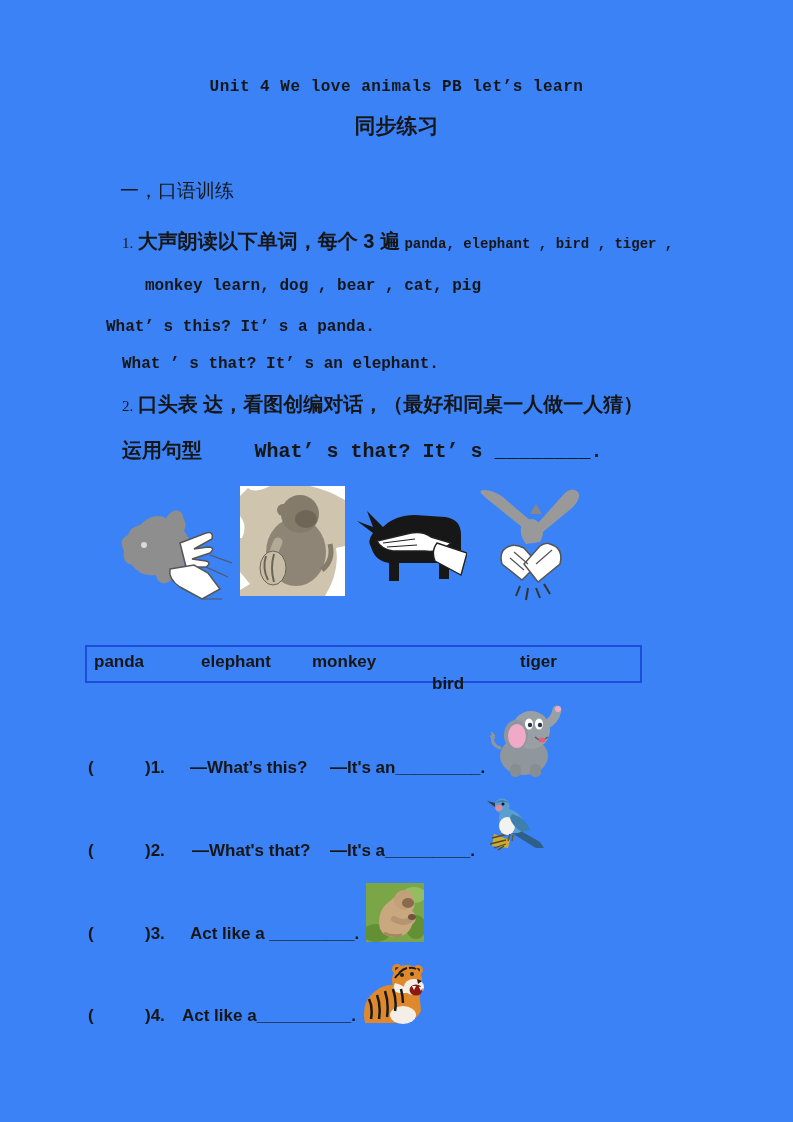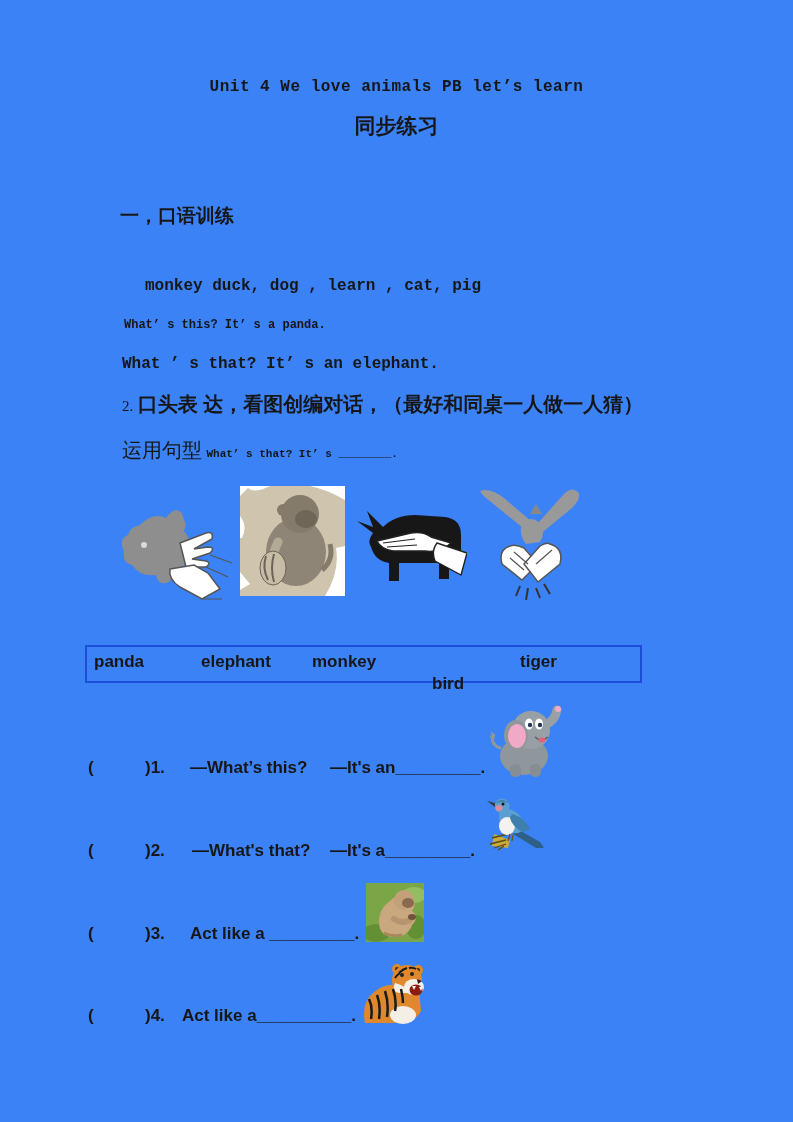--- a/index.html
+++ b/index.html
@@ -5,53 +5,58 @@
   html,body { margin:0; padding:0; background:#ffffff; }
   .page {
     position:relative; width:793px; height:1122px; background:#3b82f6;
     font-family:"Liberation Sans", sans-serif; color:#161616; overflow:hidden;
   }
   .abs { position:absolute; }
   .mono { font-family:"Liberation Mono","DejaVu Sans Mono",monospace; }
   .serifnum { font-family:"Liberation Serif","DejaVu Serif",serif; font-size:15px; }
   .title-en { left:0; right:0; top:78px; text-align:center; font-size:16px; font-weight:600; letter-spacing:0.5px; }
   .title-cn { left:0; right:0; top:112px; text-align:center; font-size:21px; font-weight:bold; }
-  .h1 { left:120px; top:203px; font-size:19px; font-weight:bold;text-align:right; }
+  .h1 { left:120px; top:178px; font-size:19px; font-weight:normal;text-align:right; }
   .item1 { left:122px; top:228px; white-space:nowrap; }
   .item1 .cn { font-size:20px; font-weight:bold; }
   .item1 .words { font-size:14px; font-weight:600; }
   .wordline2 { left:145px; top:277px; font-size:16px; font-weight:600; }
-  .dlg1 { left:124px; top:318px; font-size:12px; font-weight:600; }
+  .dlg1 { left:106px; top:318px; font-size:16px; font-weight:600; }
   .dlg2 { left:122px; top:355px; font-size:16px; font-weight:600; }
   .item2 { left:122px; top:391px; white-space:nowrap; }
   .item2 .cn { font-size:20px; font-weight:bold; }
   .pattern { left:122px; top:437px; white-space:nowrap; }
-  .pattern .lbl { font-size:20px; font-weight:normal; }
-  .pattern .en { font-size:11px; font-weight:600; }
+  .pattern .lbl { font-size:20px; font-weight:bold; }
+  .pattern .en { font-size:20px; font-weight:600;margin-left:48px; }
   .h2 { left:92px; top:611px; font-size:19px; font-weight:bold; }
   .bankbox { left:85px; top:645px; width:553px; height:34px; border:2px solid #1d4ed8; }
   .bankword { position:absolute; top:5px; font-size:17px; font-weight:bold; }
   .qrow { left:0; width:100%; height:24px; font-size:17px; font-weight:bold; }
   .qrow span { position:absolute; white-space:nowrap; }
   .q-paren { left:88px; }
   .q-num { left:145px; }
   .imgbox { position:absolute; }
   .imgbox svg { width:100%; height:100%; display:block; }
 </style>
 </head>
 <body>
 
 <div class="page">
 
   <div class="abs title-en mono">Unit 4 We love animals PB let’s learn</div>
   <div class="abs title-cn">同步练习</div>
 
   <div class="abs h1">一，口语训练</div>
 
-  <div class="abs wordline2 mono">monkey duck,  dog , learn  , cat, pig</div>
+  <div class="abs item1">
+    <span class="serifnum">1.</span>
+    <span class="cn">大声朗读以下单词，每个 3 遍</span>
+    <span class="words mono">panda,  elephant ,  bird , tiger ,</span>
+  </div>
+  <div class="abs wordline2 mono">monkey learn,  dog , bear  , cat, pig</div>
 
   <div class="abs dlg1 mono">What’ s this? It’ s a panda.</div>
   <div class="abs dlg2 mono">What ’ s that? It’ s an elephant.</div>
 
   <div class="abs item2">
     <span class="serifnum">2.</span>
     <span class="cn">口头表 达，看图创编对话，（最好和同桌一人做一人猜）</span>
   </div>
 
   <div class="abs pattern">

